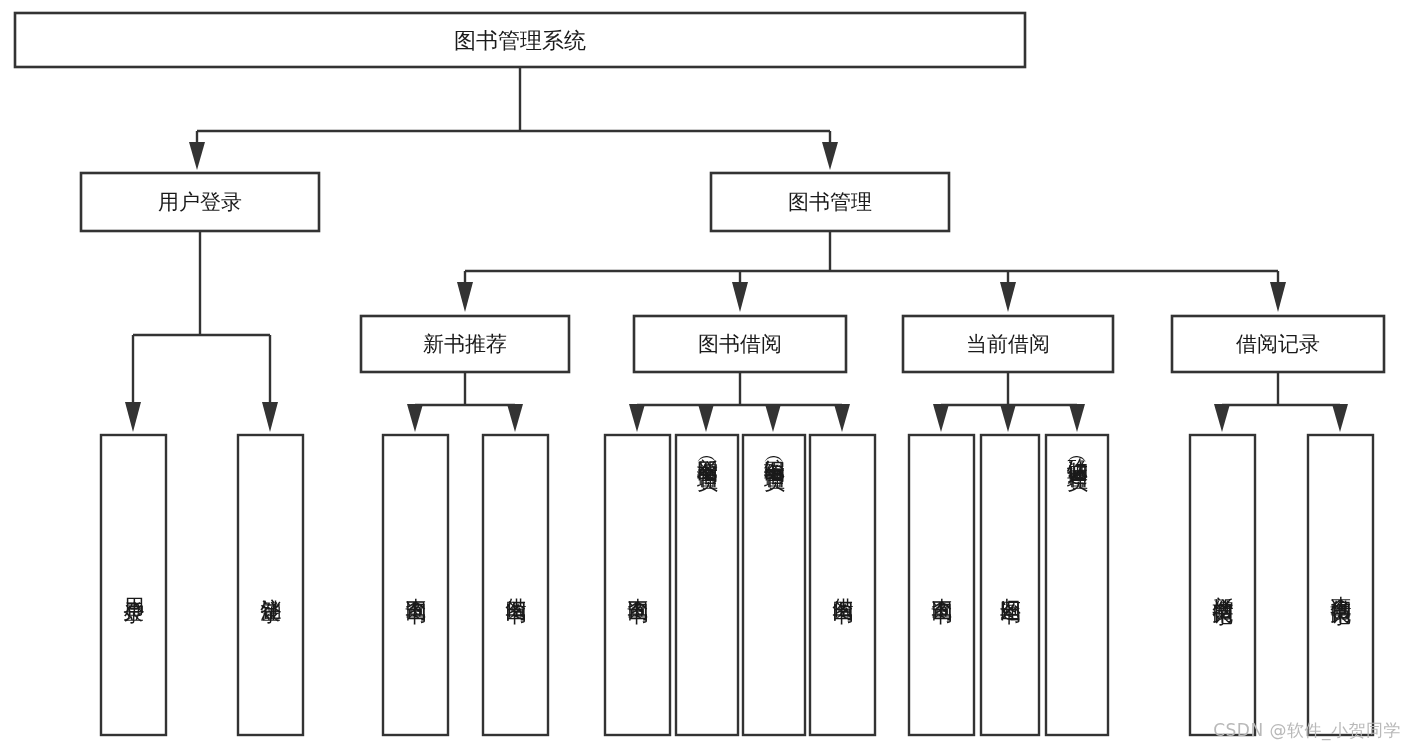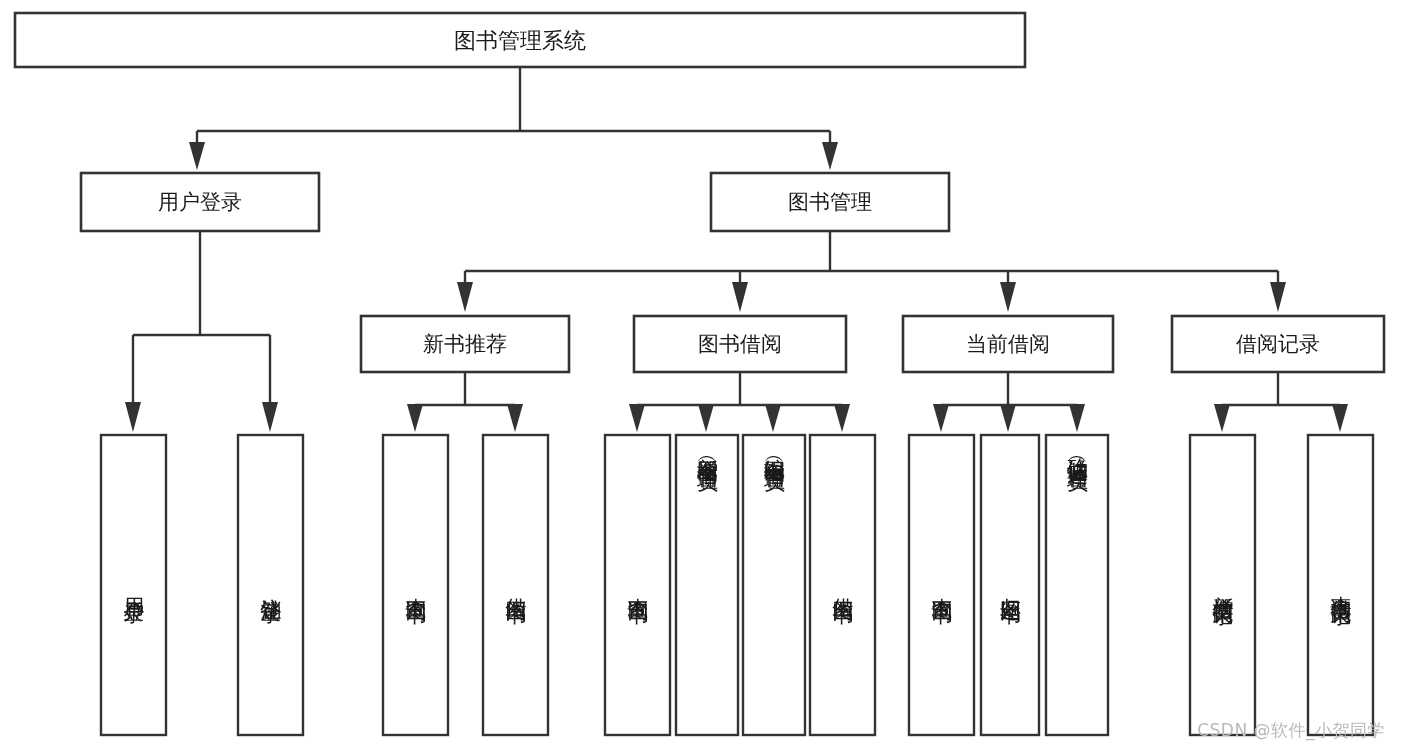--- a/index.html
+++ b/index.html
@@ -69,21 +69,21 @@
     font-family: "DejaVu Sans", "Liberation Sans", sans-serif;
     font-size: 21px;
     line-height: 1.28;
     letter-spacing: 2px;
     color: #1a1a1a;
     white-space: nowrap;
     text-align: center;
   }
   .watermark {
     position: absolute;
-    right: 20px;
+    right: 4px;
     bottom: 5px;
     font-family: "DejaVu Sans", "Liberation Sans", sans-serif;
     font-size: 17px;
     color: #b9b9b9;
     letter-spacing: 0.5px;
     user-select: none;
     white-space: nowrap;
   }
 </style>
 </head>

